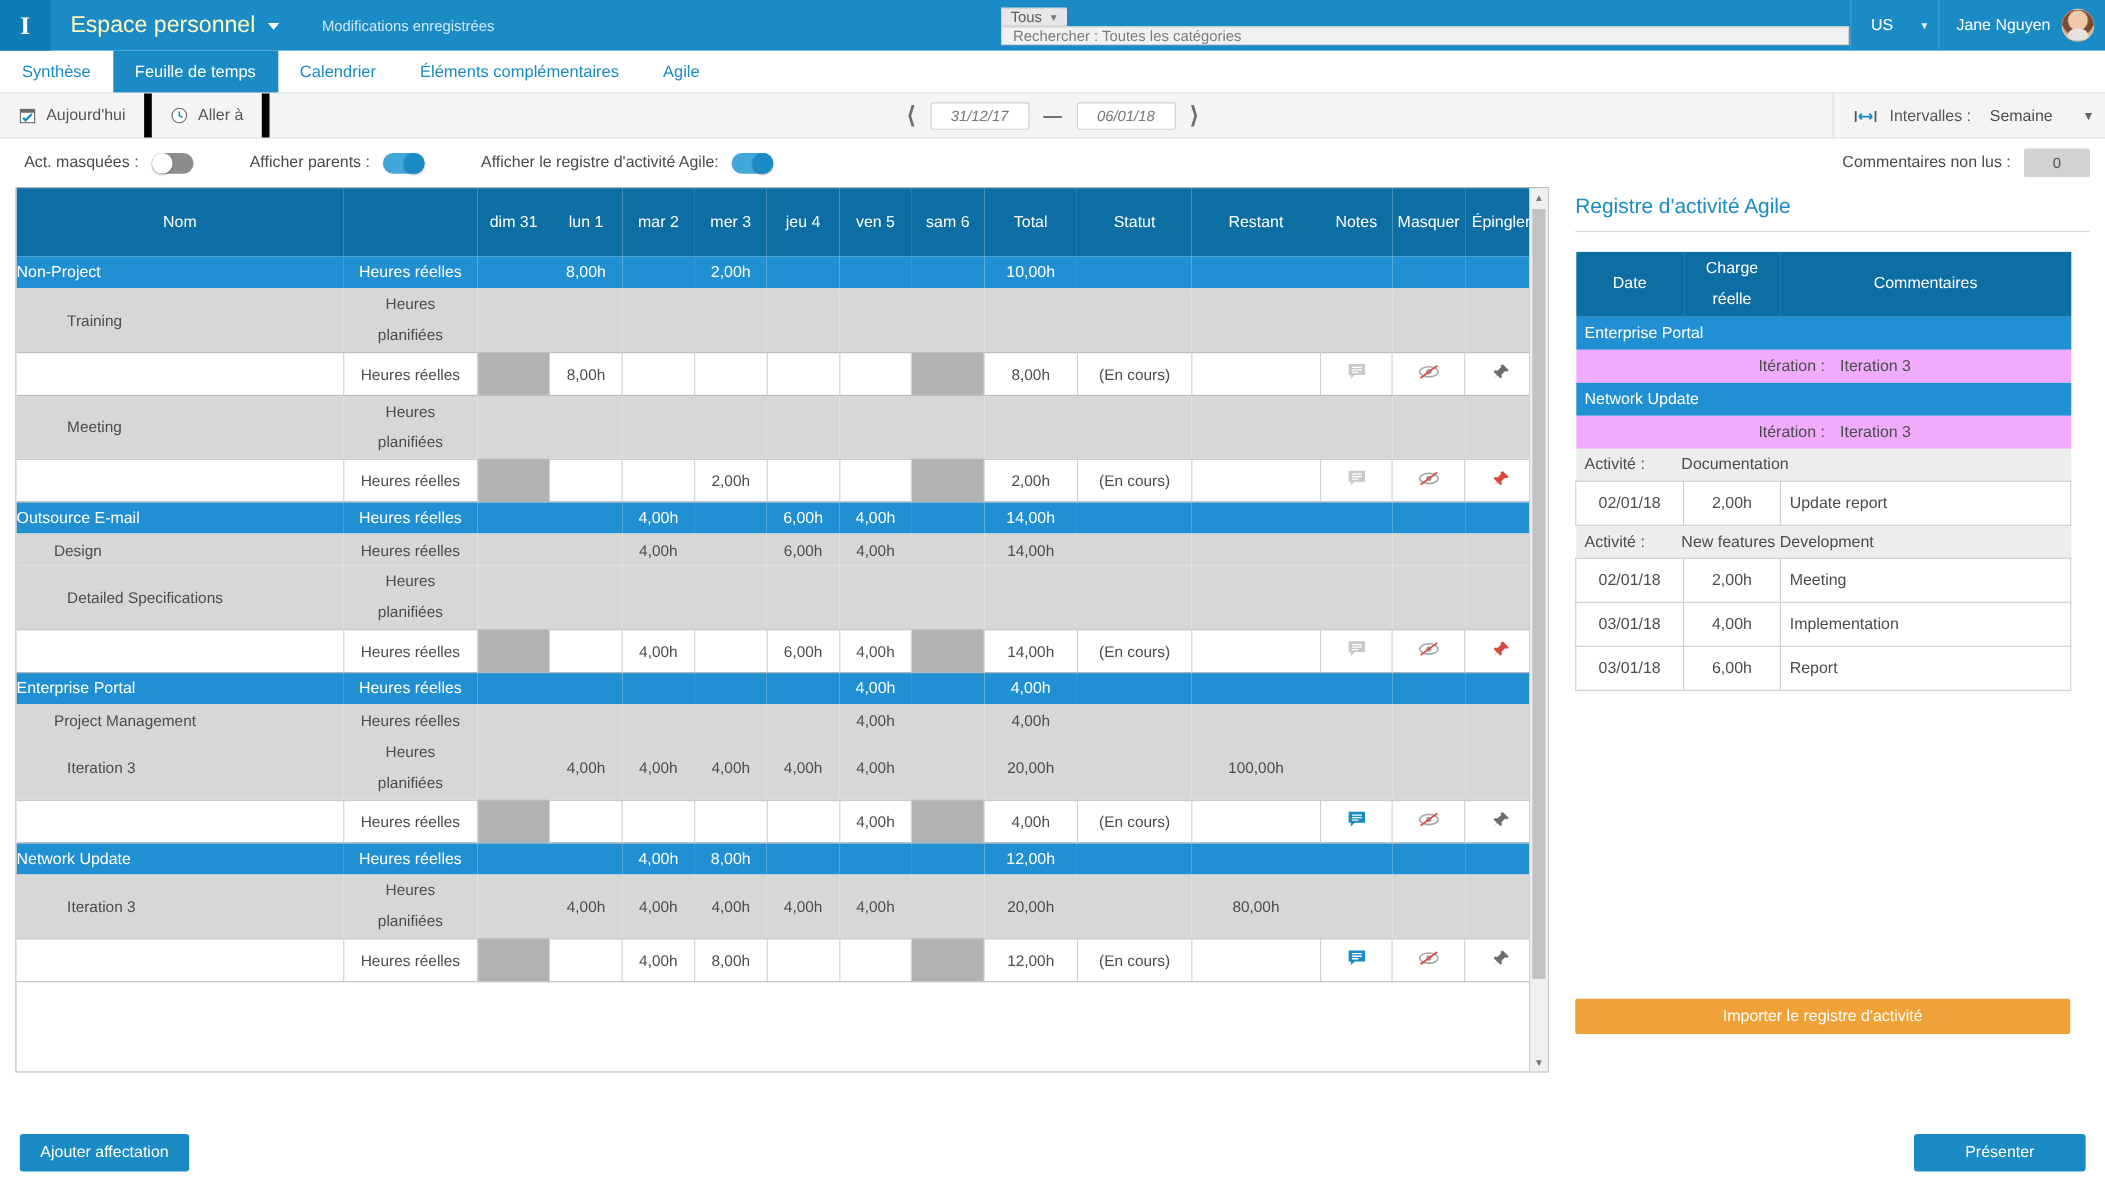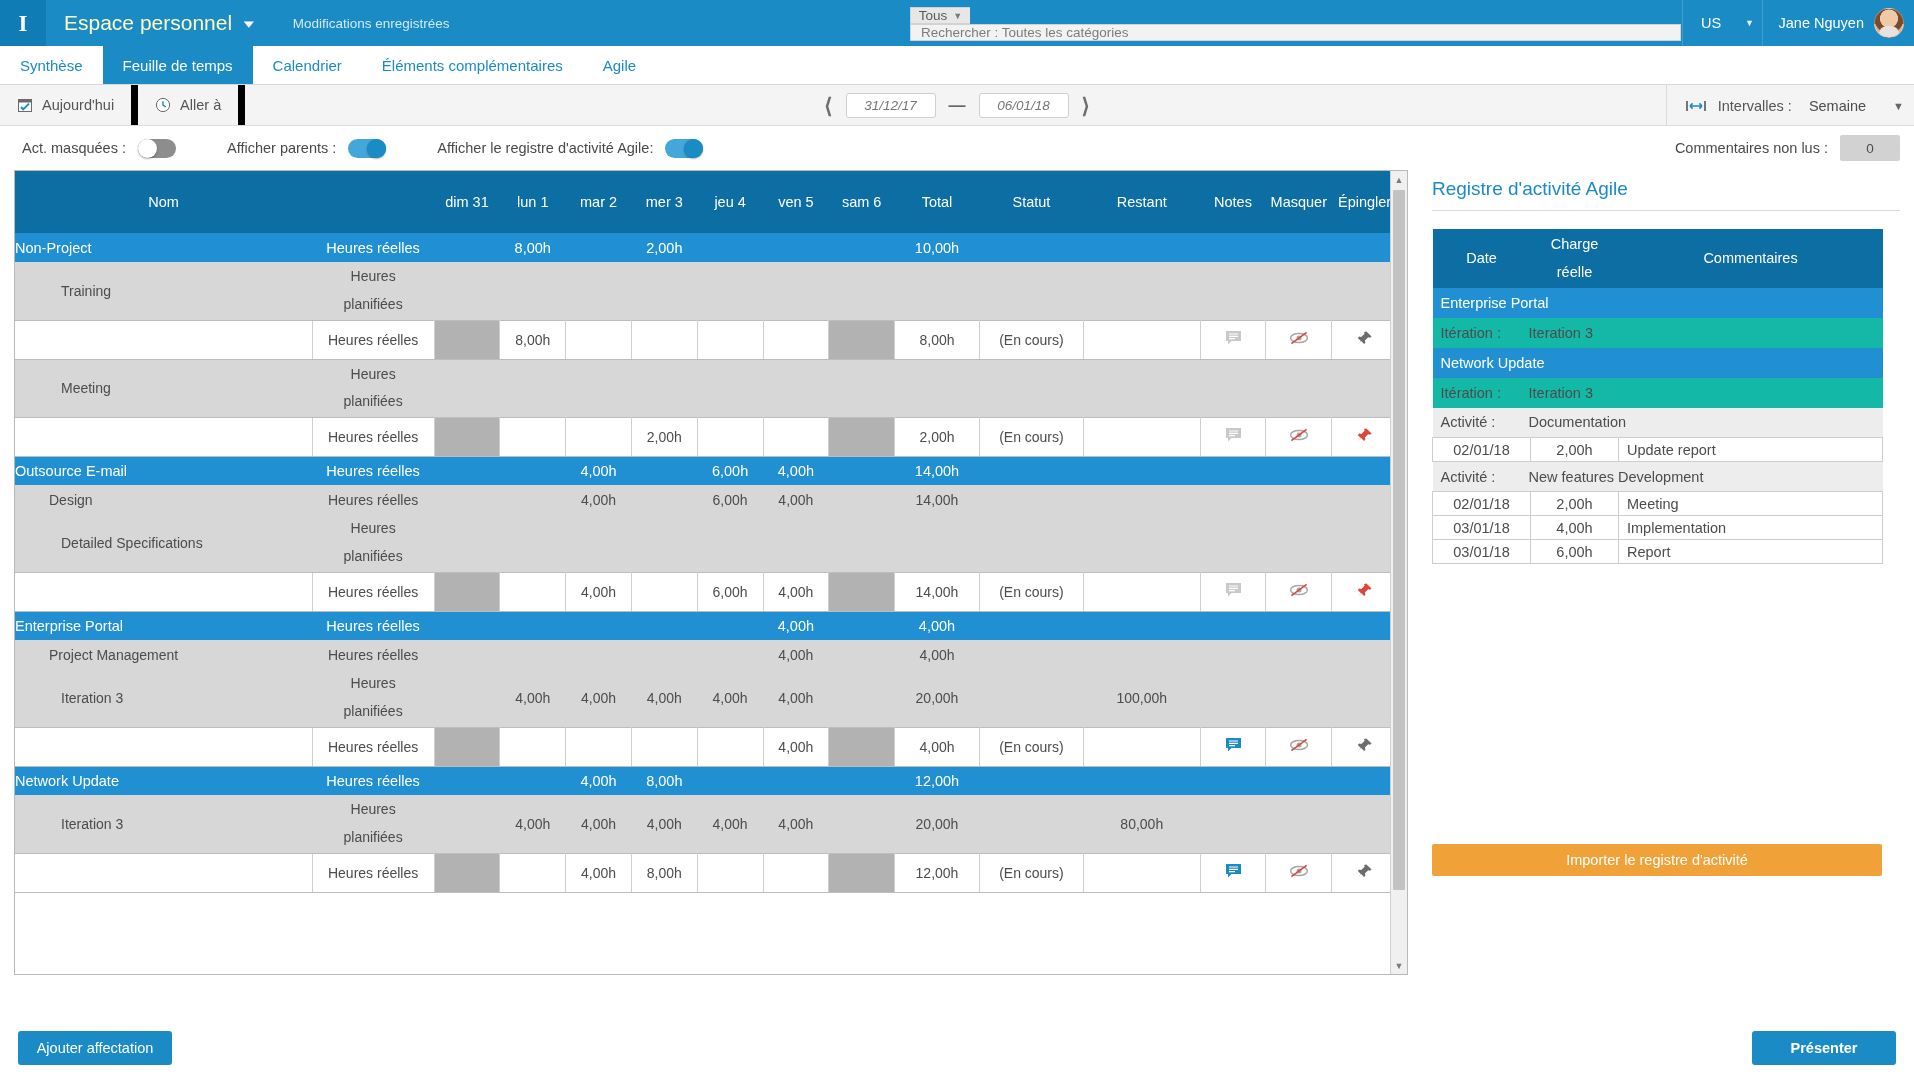--- a/index.html
+++ b/index.html
@@ -187,41 +187,41 @@
   .vsb-thumb { position: absolute; left: 2px; right: 2px; top: 19px; height: 700px; background: #c2c2c2; border-radius: 1px; }
 
   
   .rpanel { width: 470px; margin-left: 24px; padding-top: 8px; }
   .rp-title { color: #1a8bc4; font-size: 19px; padding-bottom: 10px; border-bottom: 1px solid #d9d9d9; }
   table.agile { border-collapse: collapse; width: 450px; margin-top: 18px; table-layout: fixed; font-size: 14.5px; }
   table.agile th {
     background: #0d6ea3; color: #fff; font-weight: normal; height: 58px; vertical-align: middle;
   }
   tr.ag-proj td { background: #2190d2; color: #fff; height: 30px; padding-left: 8px; font-size: 14.5px; }
-  tr.ag-iter td { background: #14b8a6; color: #4c4c4c; height: 30px; padding-left: 8px; }
+  tr.ag-iter td { background: #f0abfc; color: #4c4c4c; height: 30px; padding-left: 8px; text-align: center; }
   tr.ag-act  td { background: #ededed; color: #4c4c4c; height: 30px; padding-left: 8px; }
-  tr.ag-row td { background: #fff; color: #4c4c4c; height: 24px; border: 1px solid #cdcdcd; }
+  tr.ag-row td { background: #fff; color: #4c4c4c; height: 40px; border: 1px solid #cdcdcd; }
   tr.ag-row td.d { text-align: center; }
   tr.ag-row td.h { text-align: center; }
   tr.ag-row td.c { text-align: left; padding-left: 8px; }
   .lbl-inline { display:inline-block; width: 88px; }
   .btn-import {
     width: 450px; height: 32px; background: #f0a137; color: #fff; border: none;
     border-radius: 2px; font-size: 14.5px; cursor: pointer; margin-top: 280px;
     font-family: "Liberation Sans", sans-serif;
   }
 
   
   .footer { position: absolute; left: 0; right: 0; bottom: 14px; height: 34px; }
   .btn-primary {
     position: absolute; height: 34px; background: #1a8bc4; color: #fff; border: none;
     border-radius: 3px; font-size: 14.5px; cursor: pointer; font-family: "Liberation Sans", sans-serif;
   }
   .btn-add { left: 18px; width: 154px; }
-  .btn-submit { right: 18px; width: 144px; font-weight: bold; }
+  .btn-submit { right: 18px; width: 156px; }
 </style>
 </head>
 <body>
 
 <div class="app">
 
   <div class="topbar">
     <div class="logo-box">
       <span class="logo-glyph">I</span>
     </div>

